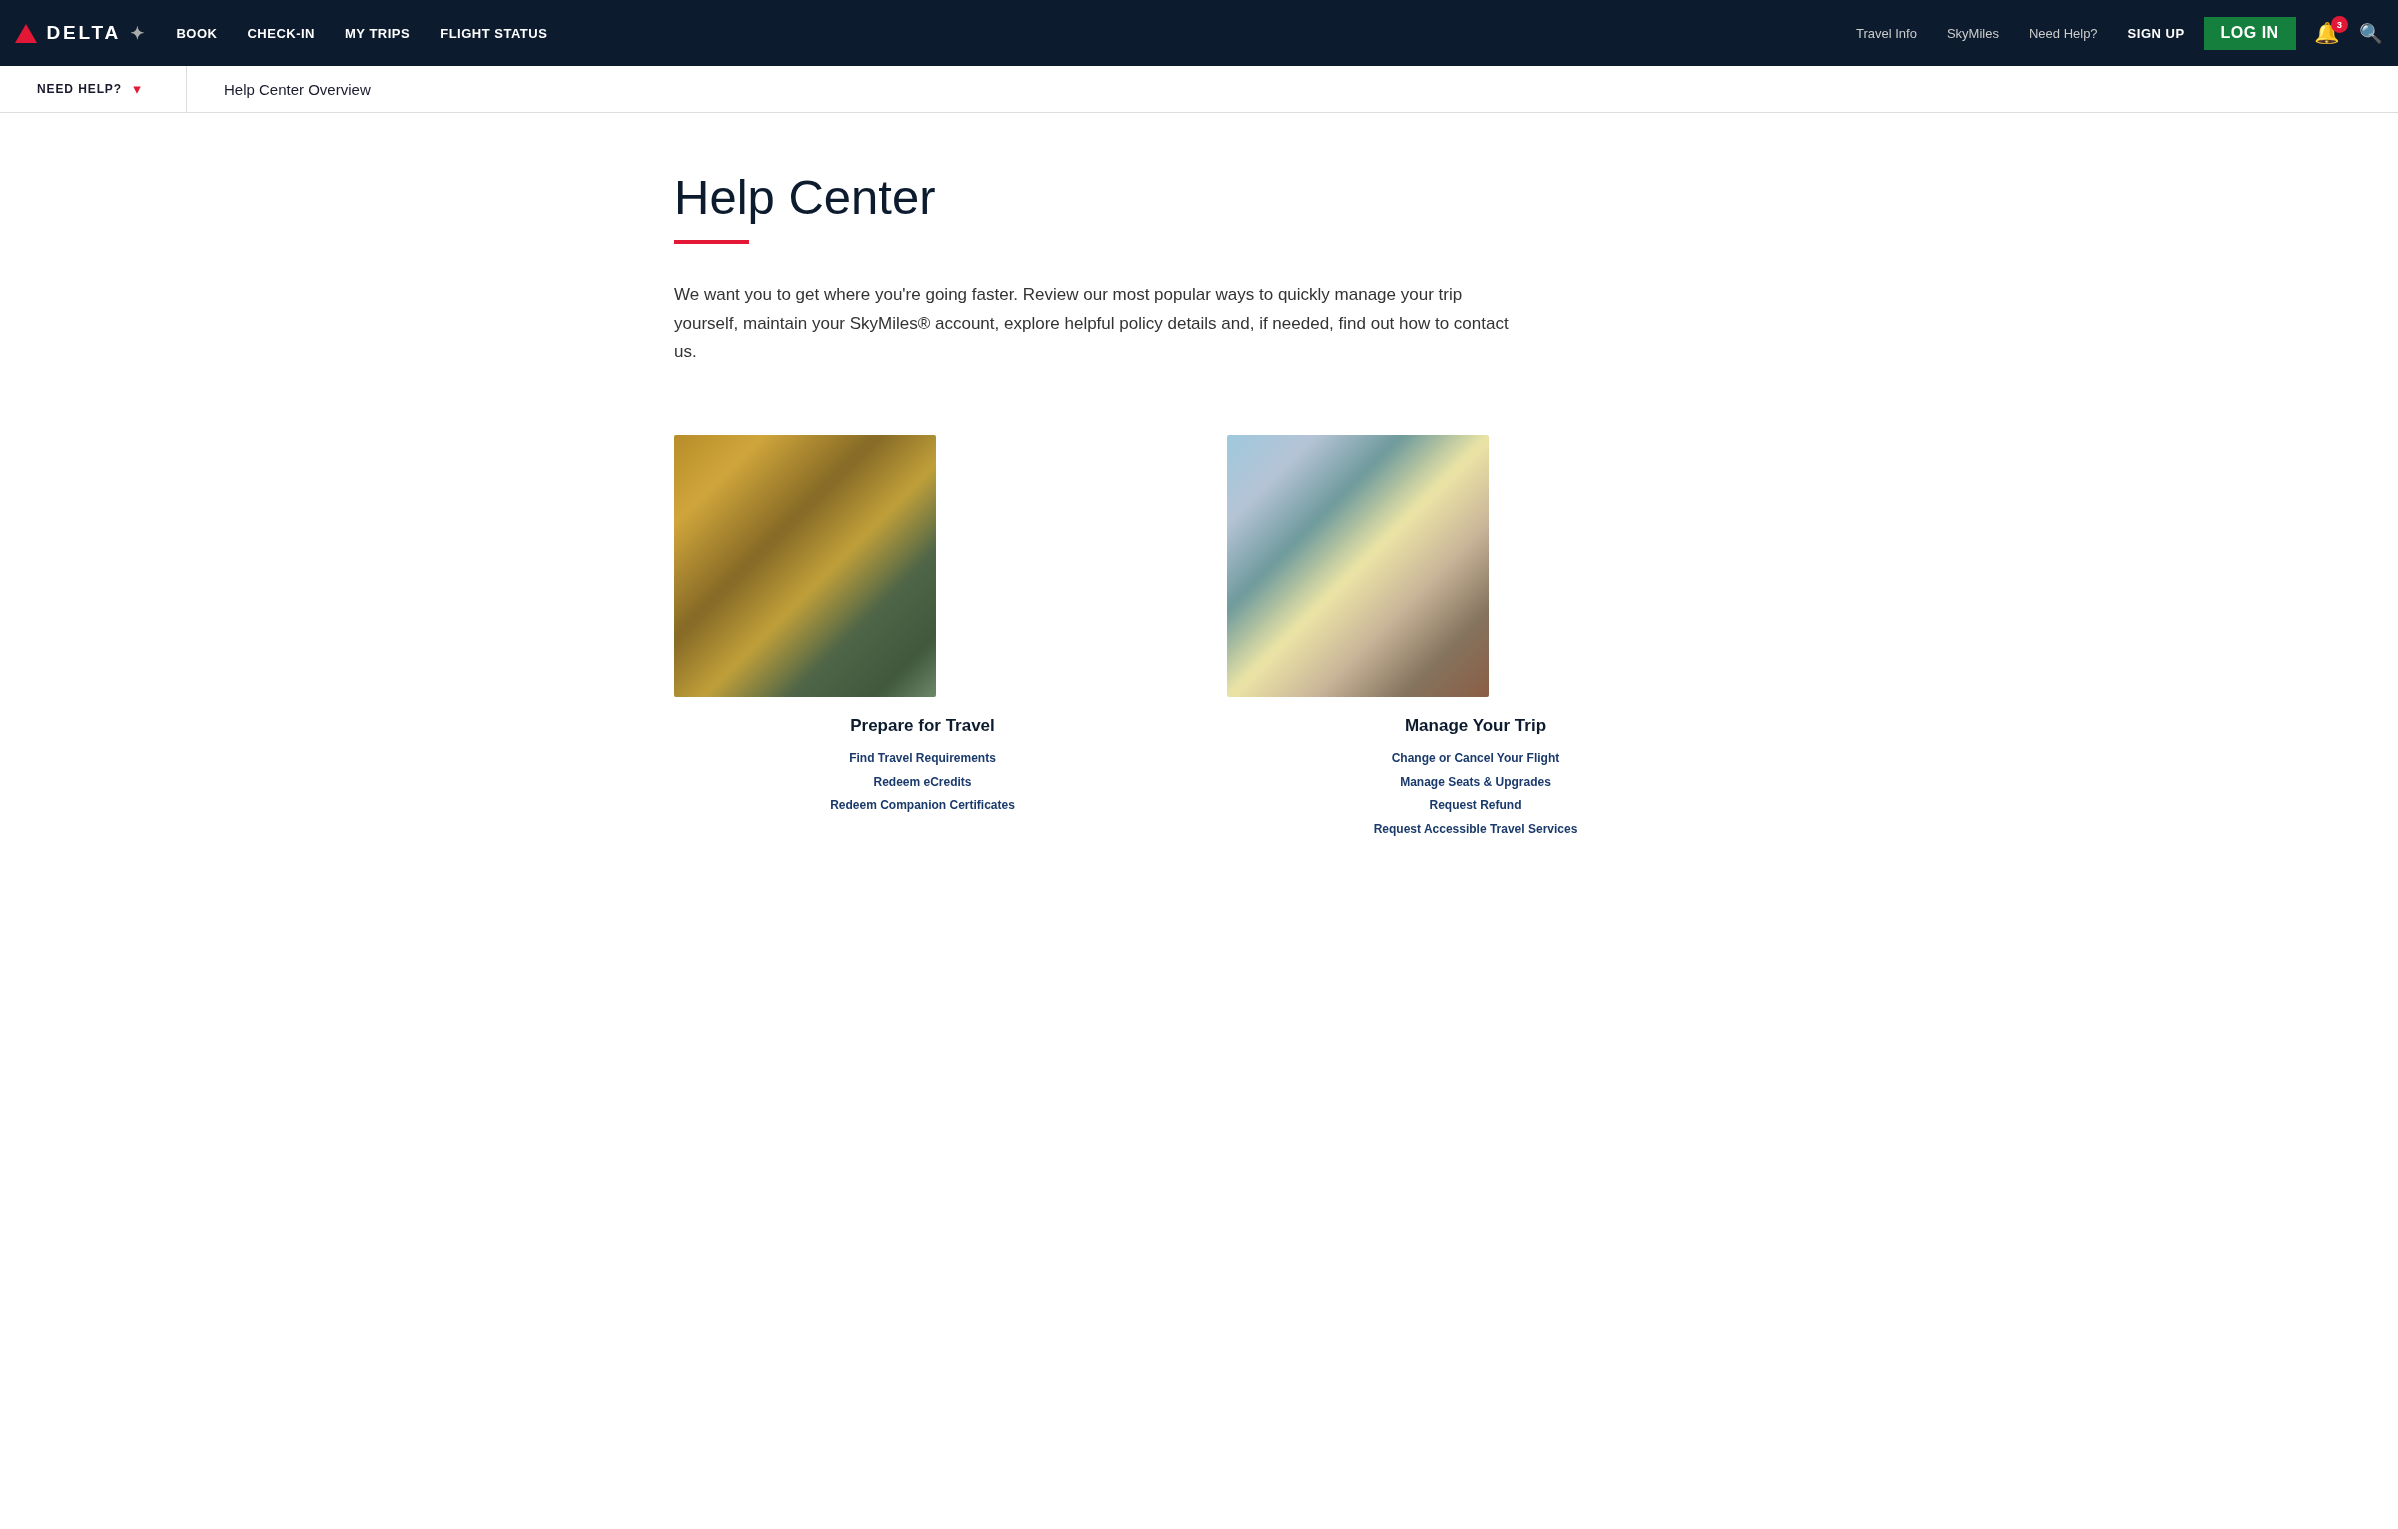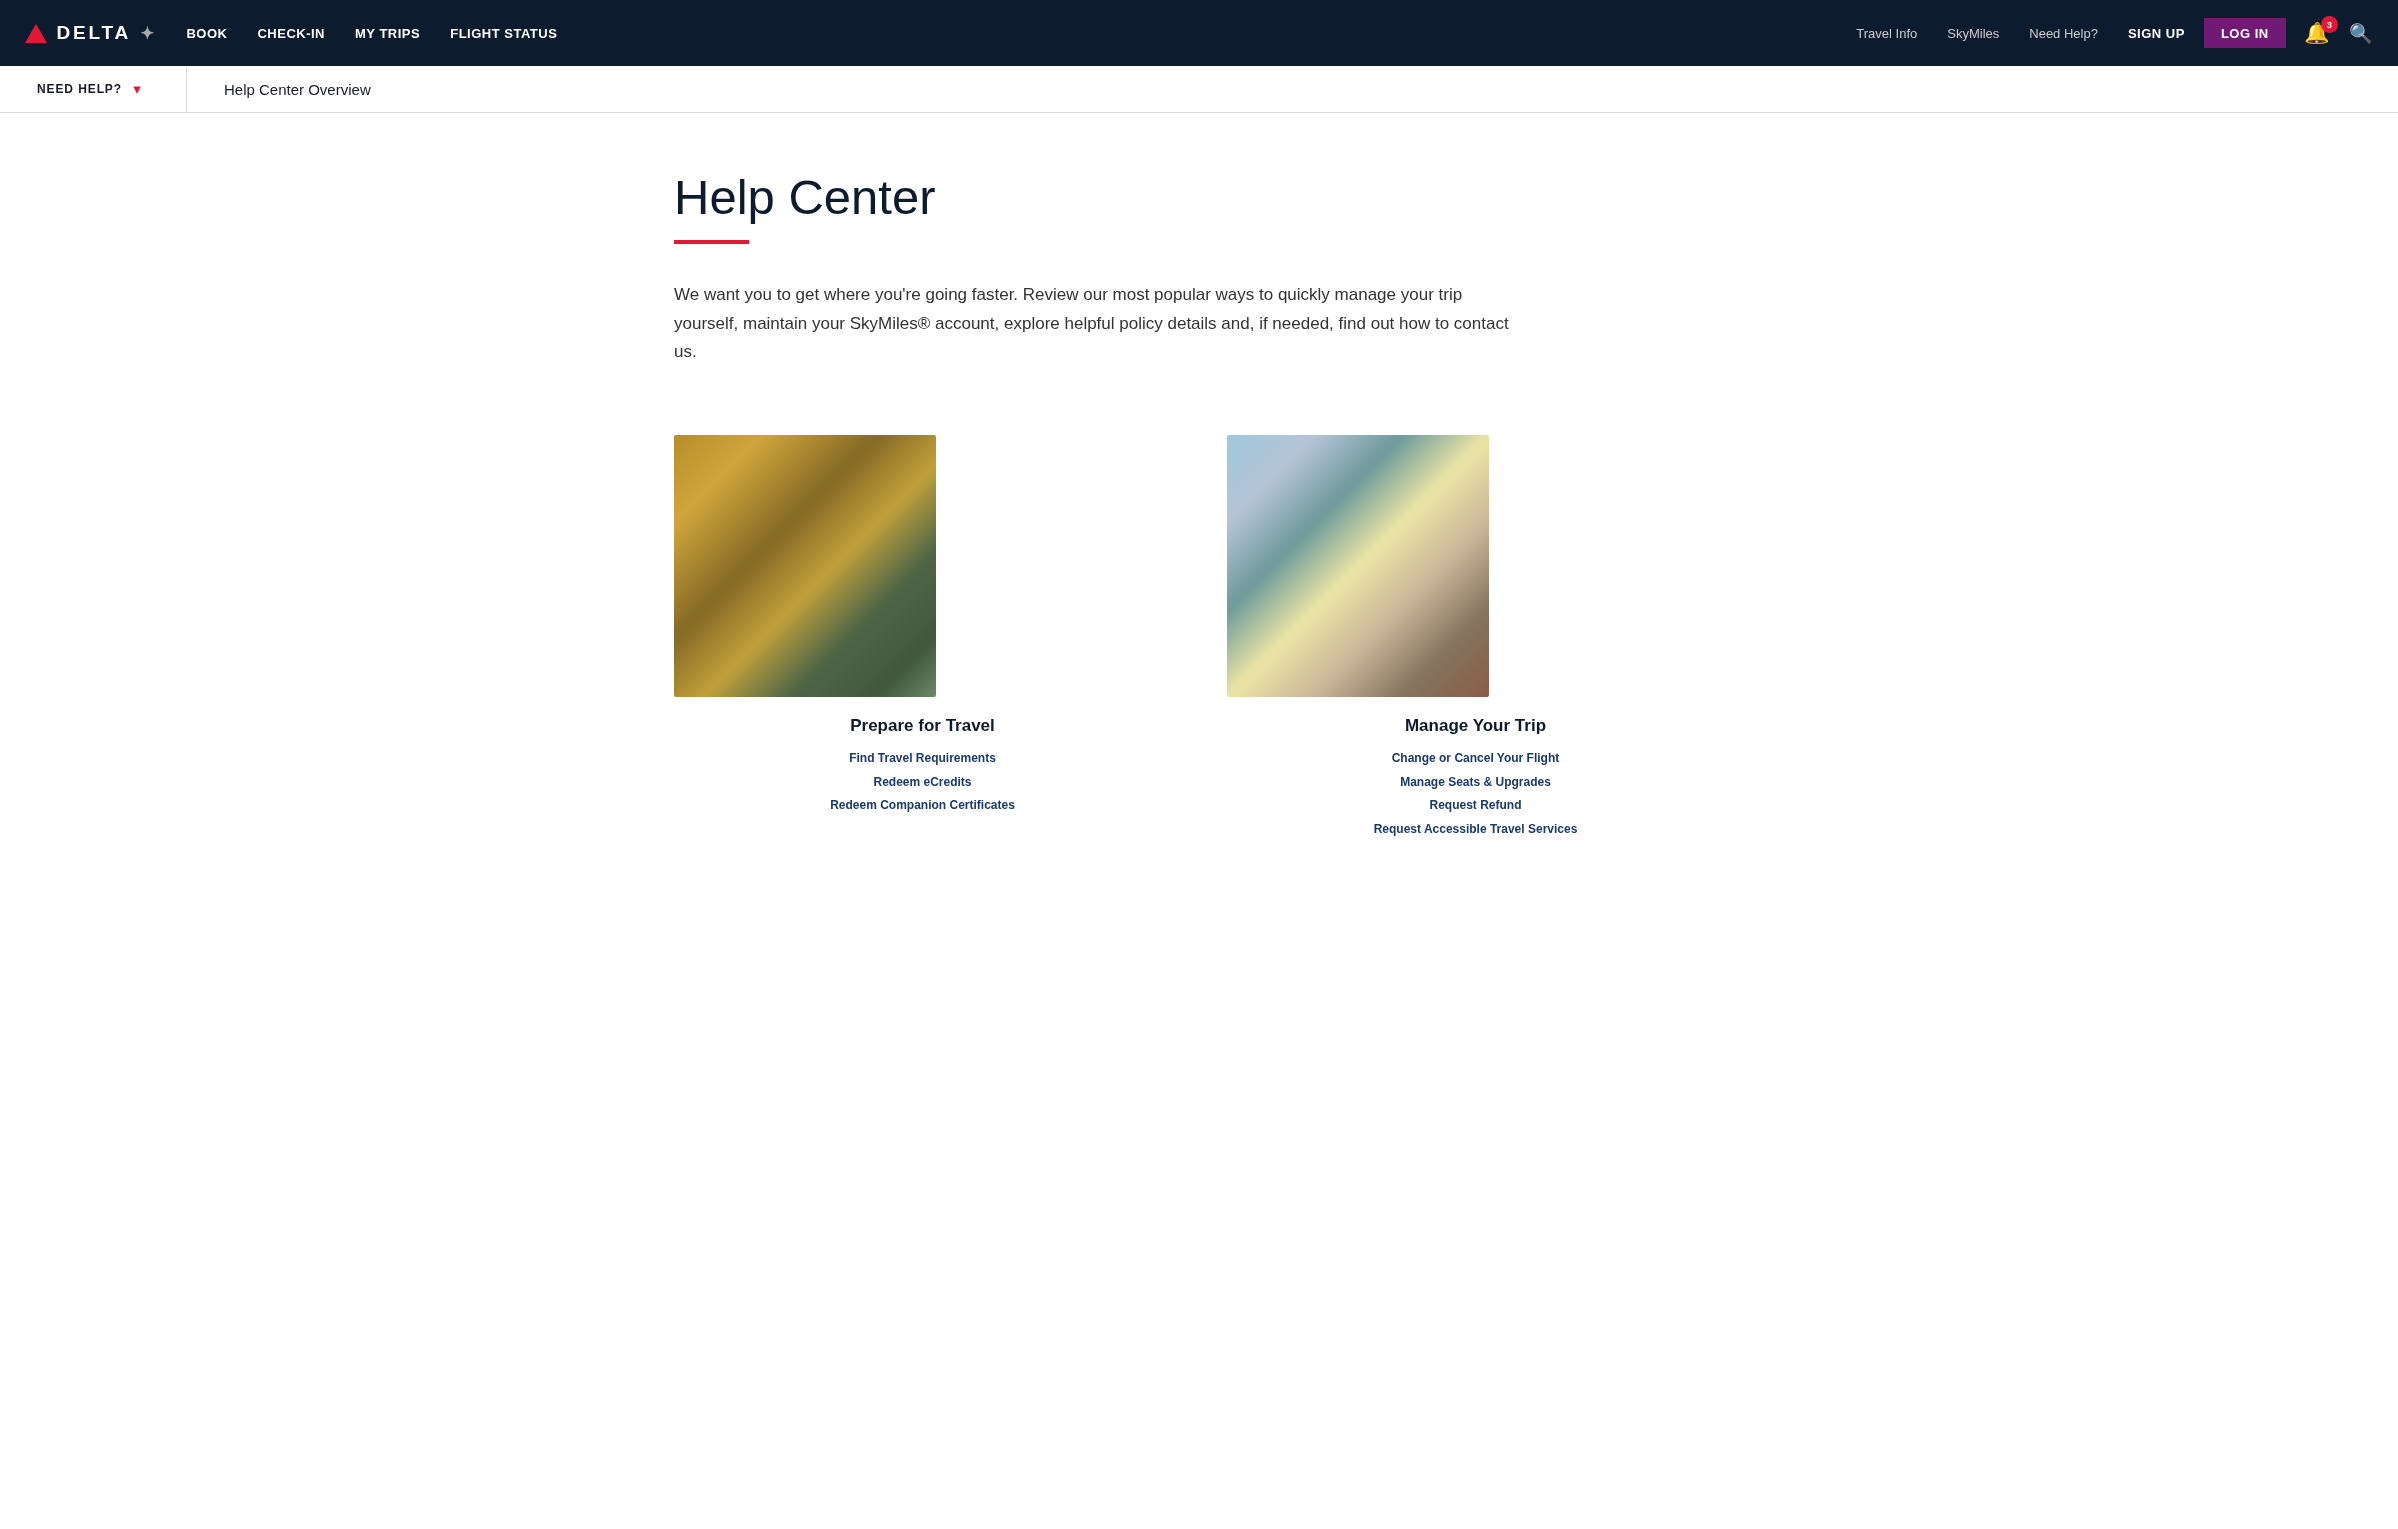--- a/index.html
+++ b/index.html
@@ -3,21 +3,21 @@
   <meta charset="utf-8">
   <style>
     * { margin: 0; padding: 0; box-sizing: border-box; }
     body { font-family: Arial, sans-serif; background: #fff; color: #1a1a2e; }
 
     
     nav {
       background: #0d1b2e;
       display: flex;
       align-items: center;
-      padding: 0 25px;
+      padding: 0 15px;
       height: 66px;
       gap: 30px;
     }
     .nav-logo {
       display: flex;
       align-items: center;
       gap: 9.4px;
       color: #fff;
       font-size: 20.6px;
       font-weight: 700;
@@ -72,23 +72,23 @@
       gap: 19px;
     }
     .nav-signup {
       color: #fff;
       font-size: 13px;
       font-weight: 600;
       cursor: pointer;
       letter-spacing: 0.5px;
     }
     .nav-login {
-      background: #701a75;
-      color: #fff;
-      font-size: 13px;
+      background: #15803d;
+      color: #fff;
+      font-size: 16px;
       font-weight: 700;
       padding: 7.5px 17px;
       border: none;
       cursor: pointer;
       letter-spacing: 0.5px;
     }
     .nav-bell {
       position: relative;
       cursor: pointer;
     }

